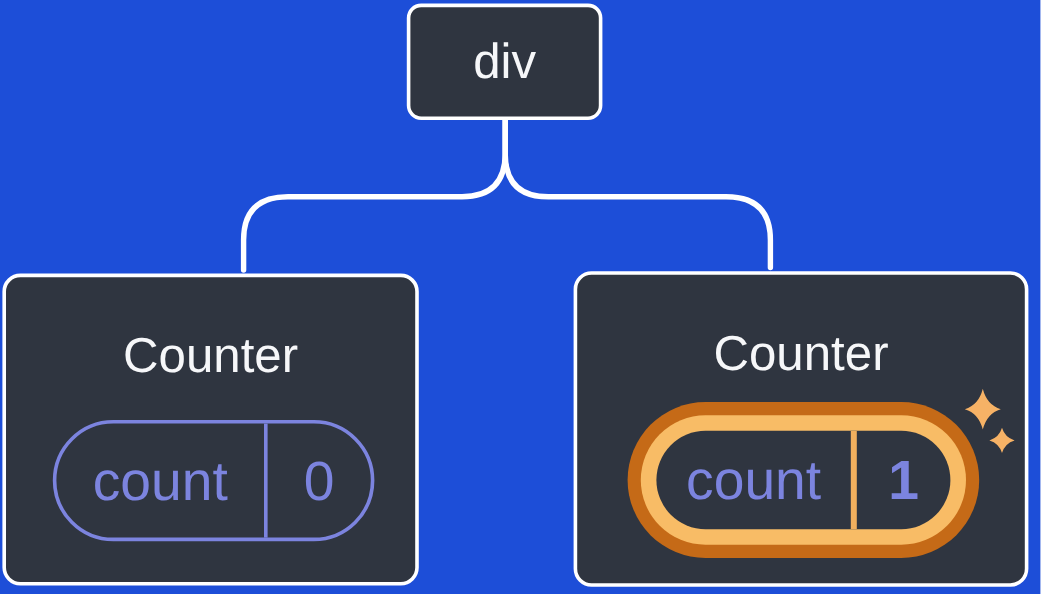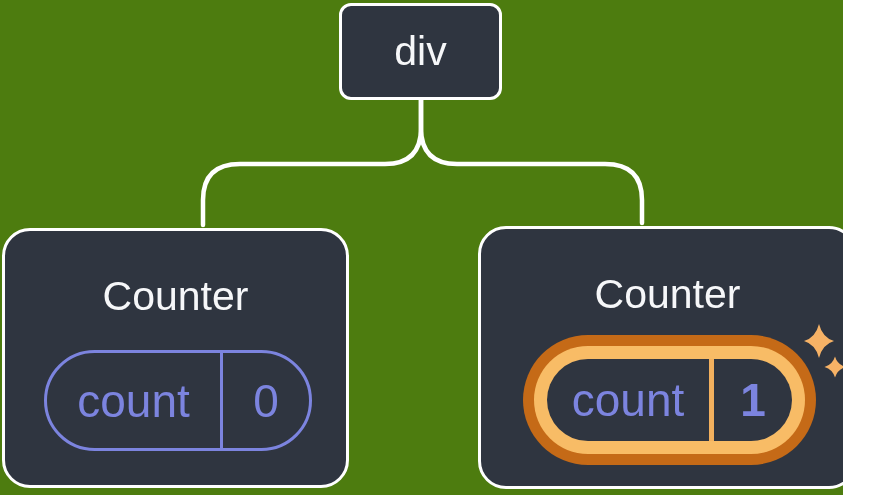--- a/index.html
+++ b/index.html
@@ -1,37 +1,38 @@
 <!DOCTYPE html>
 <html><head>
 <meta charset="utf-8">
 <style>
   html, body { margin: 0; padding: 0; }
   .canvas {
     position: relative;
     width: 843px;
     height: 495px;
-    background: #4d7c0f;
+    background: #1d4ed8;
     overflow: hidden;
     font-family: "Liberation Sans", sans-serif;
+    padding-left: 24px;
   }
   .connectors { position: absolute; left: 0; top: 0; width: 881px; height: 495px; }
   .connectors path { stroke: #FFFFFF; stroke-width: 4.5; fill: none; stroke-linecap: round; }
 
   .node-root {
     position: absolute; left: 339px; top: 3px; width: 163px; height: 97px;
     background: #2F3540; border: 3px solid #FFFFFF; border-radius: 12px;
     box-sizing: border-box;
     display: flex; align-items: center; justify-content: center;
     color: #F6F7F9; font-size: 41px;
   }
 
   .card {
     position: absolute; background: #2F3540;
-    border: 3px solid #FFFFFF; border-radius: 28px; box-sizing: border-box;
+    border: 3px solid #FFFFFF; border-radius: 15px; box-sizing: border-box;
   }
   .card-left  { left: 2px;   top: 228px; width: 347px; height: 260px; }
   .card-right { left: 478px; top: 226px; width: 379px; height: 263px; }
 
   .card-title {
     position: absolute; top: 45px; left: 0; width: 100%;
     text-align: center; color: #F6F7F9; font-size: 41px; line-height: 41px;
   }
 
   

